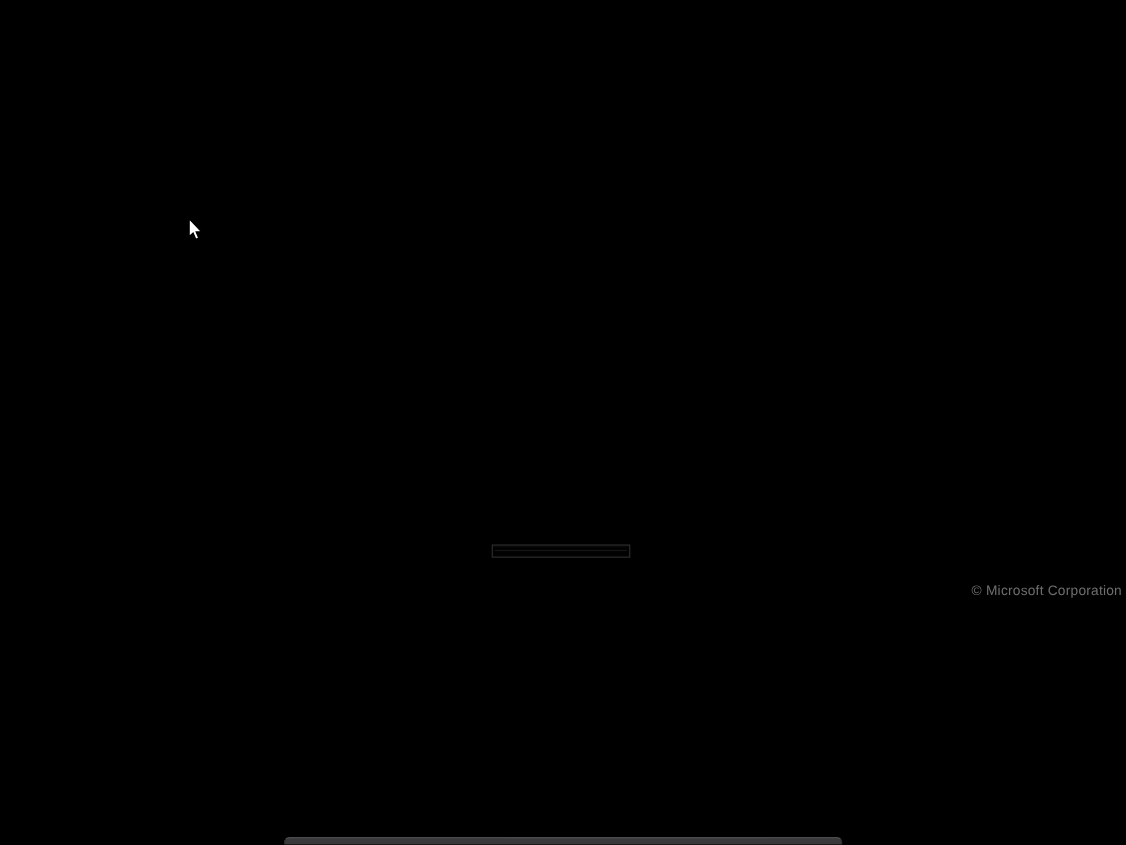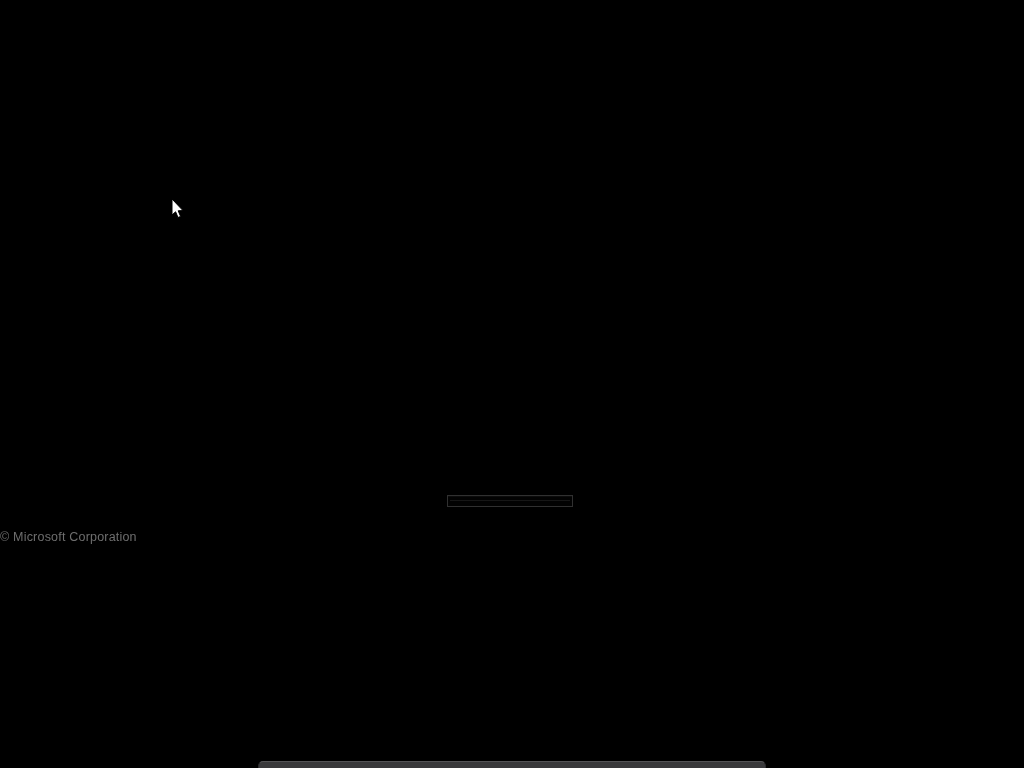--- a/index.html
+++ b/index.html
@@ -38,21 +38,21 @@
     right: 2px;
     top: 4px;
     height: 1px;
     background: #161616;
   }
   #copyright {
     position: absolute;
     left: 0;
     top: 530px;
     width: 1020px;
-    text-align: left;
+    text-align: right;
     font-size: 12.5px;
     letter-spacing: 0.2px;
     color: #6e6e6e;
   }
   
   #bottom-window-edge {
     position: absolute;
     left: 258px;
     bottom: 0;
     width: 508px;

